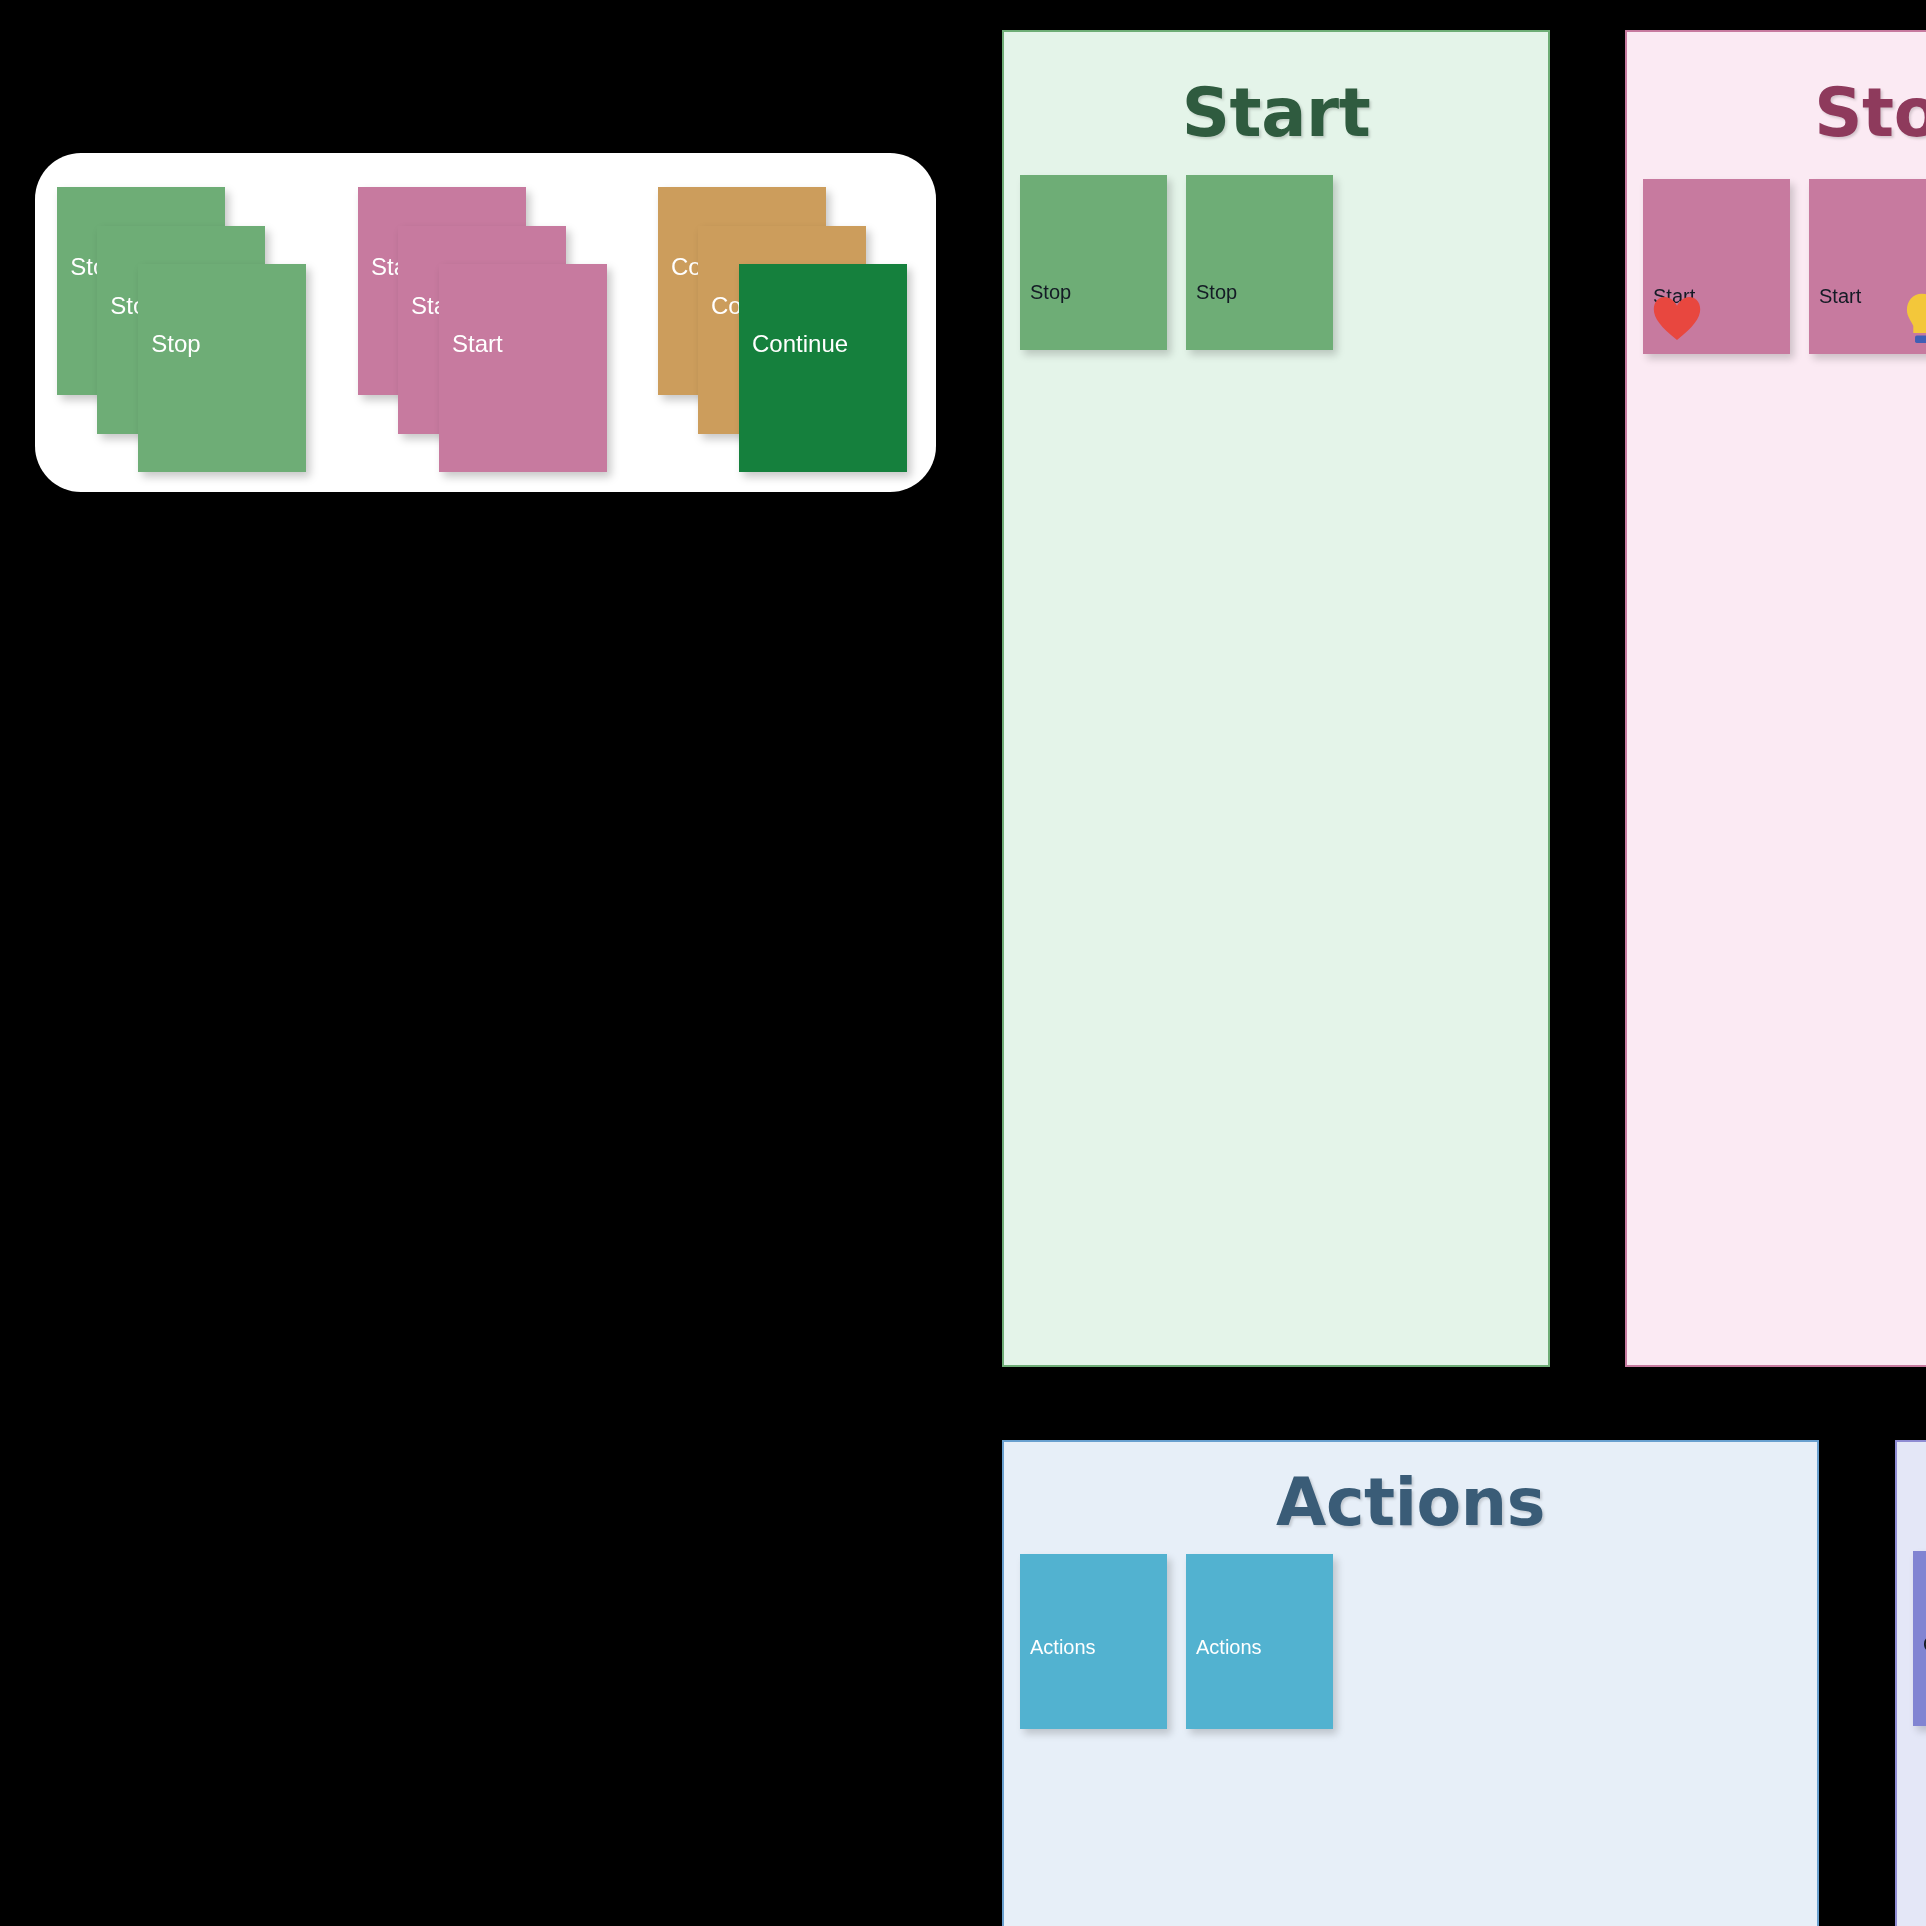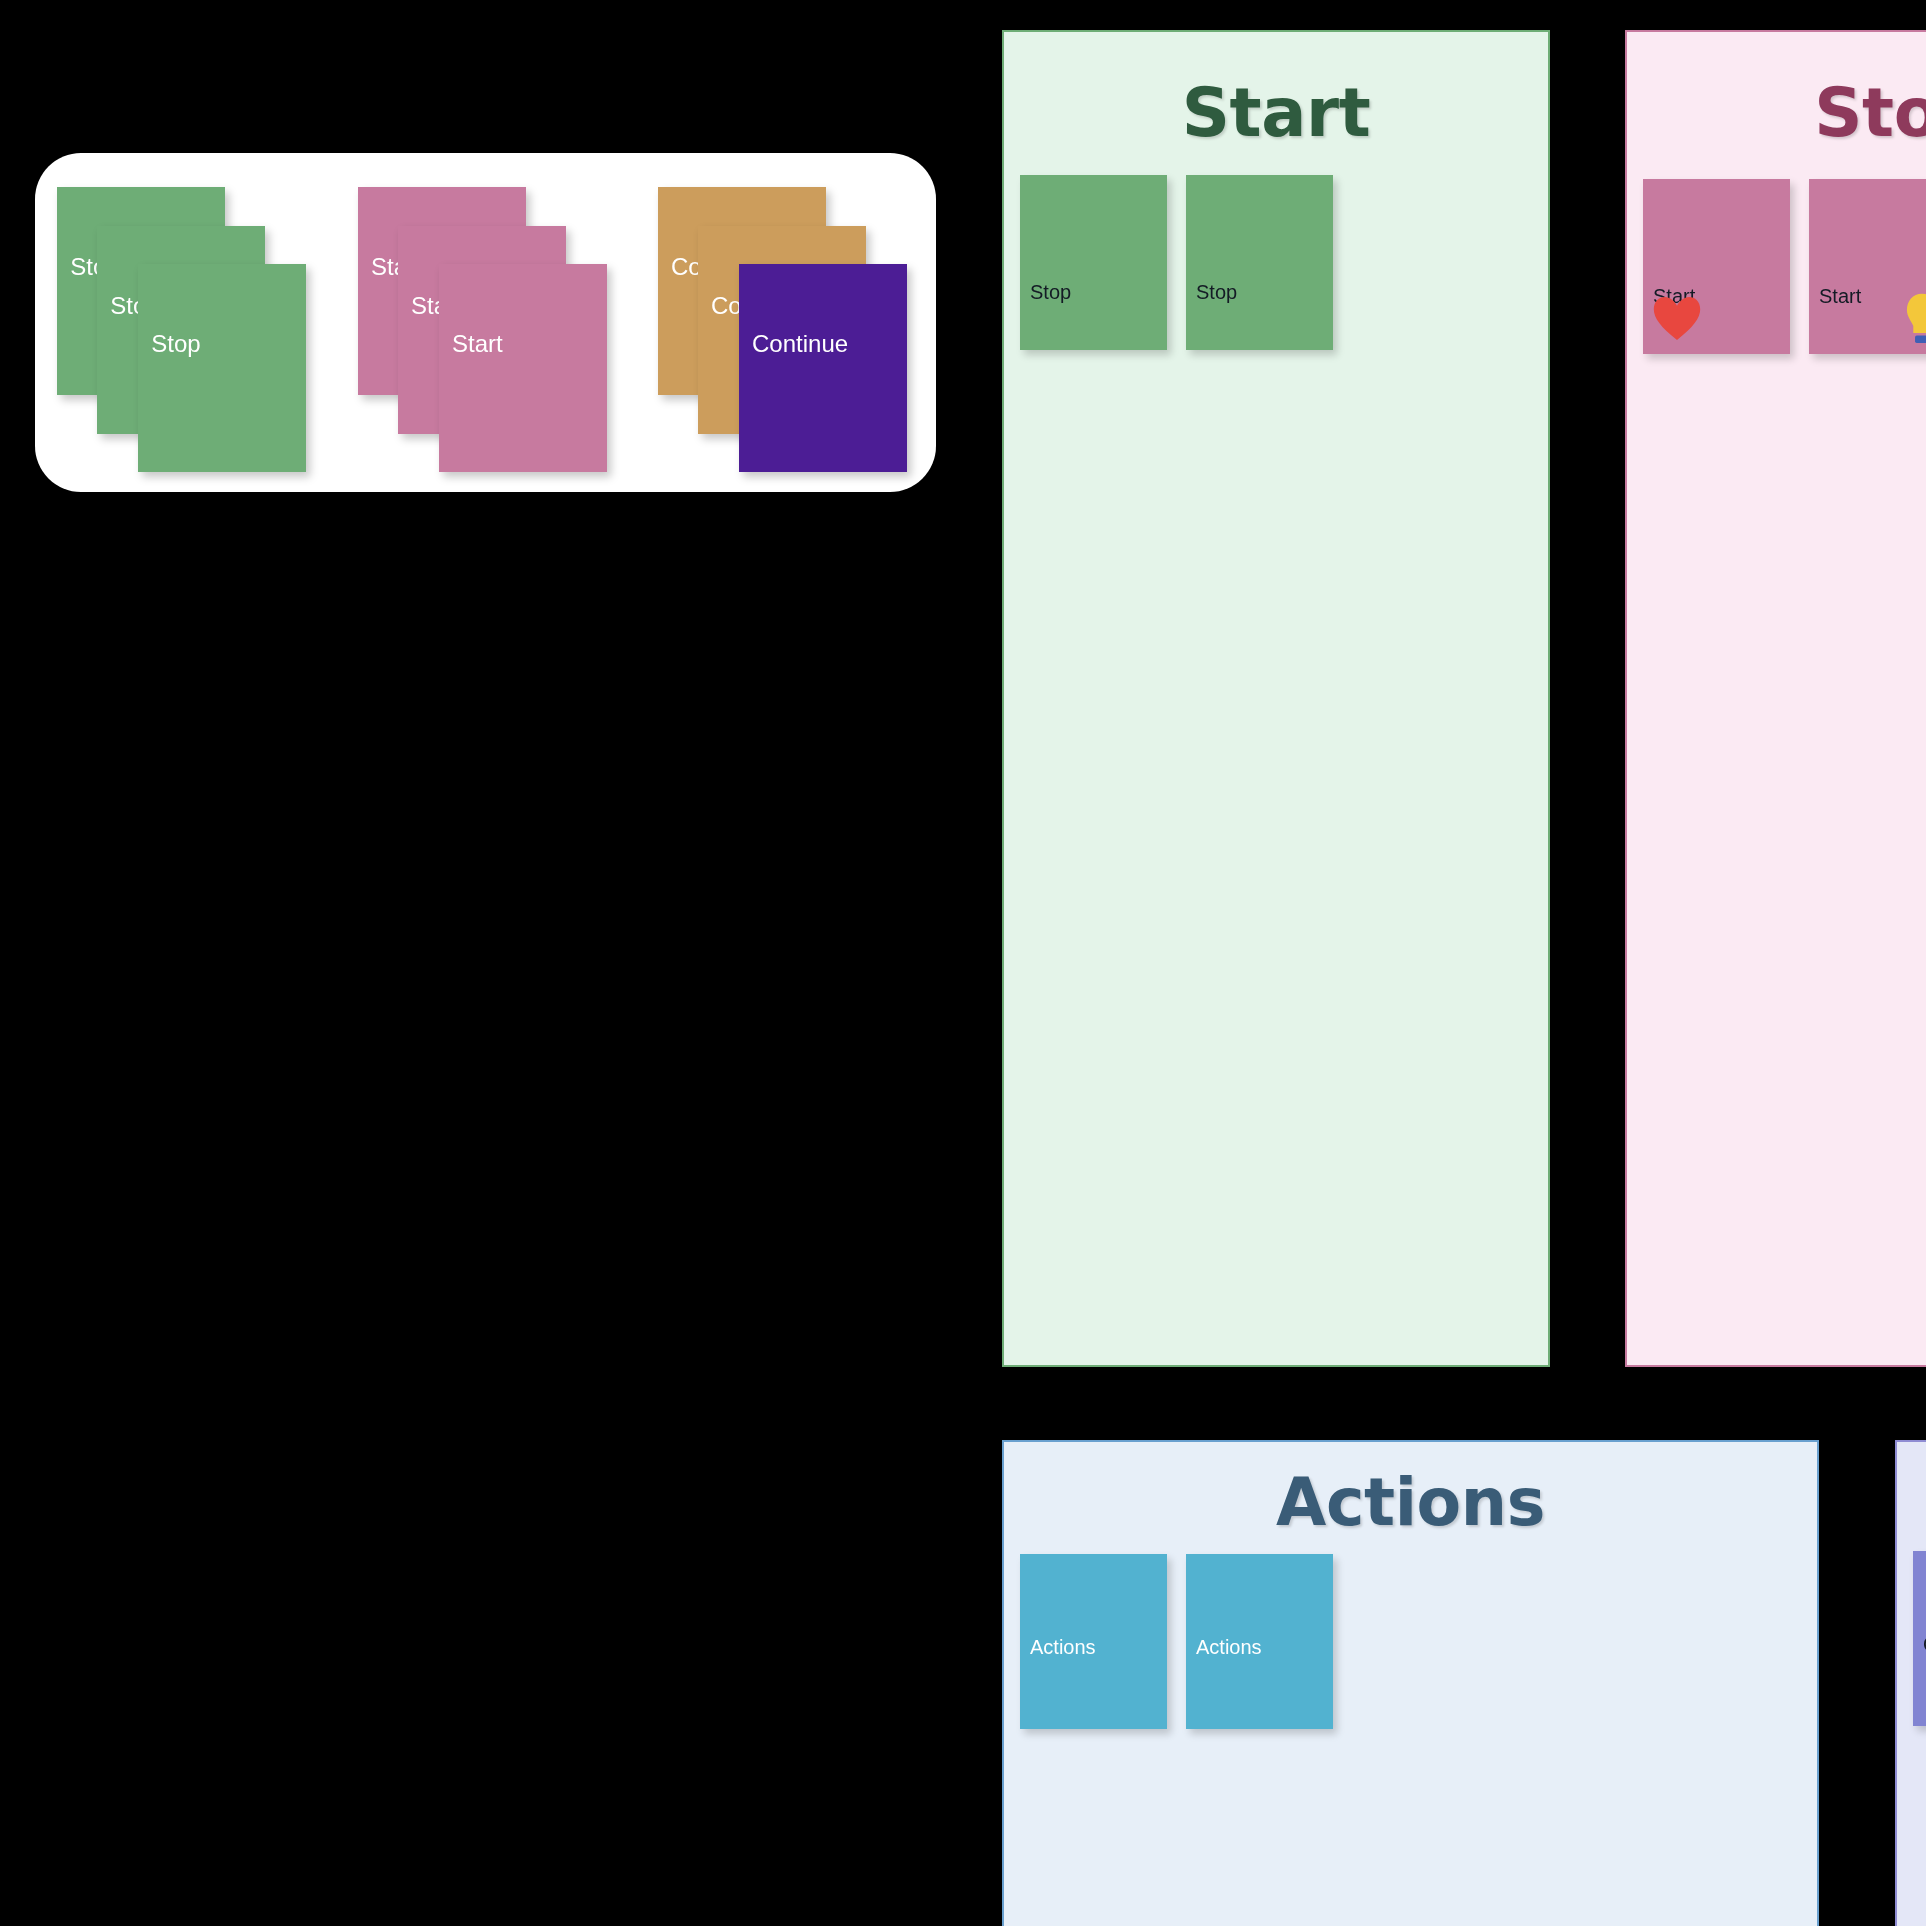--- a/index.html
+++ b/index.html
@@ -102,21 +102,21 @@
           <span style="color: rgb(255, 255, 255);">Start</span>
         </div>
       </div>
     <div class="stack" id="stack-2" style="left:623px; top:34px;">
         <div class="stack-note sn-0" style="background: rgb(204, 157, 92);">
           <span style="color: rgb(255, 255, 255);">Cont</span>
         </div>
         <div class="stack-note sn-1" style="background: rgb(204, 157, 92);">
           <span style="color: rgb(255, 255, 255);">Cont</span>
         </div>
-        <div class="stack-note sn-2" style="background: #4c1d95;">
+        <div class="stack-note sn-2" style="background: #15803d;">
           <span style="color: rgb(255, 255, 255);">Continue</span>
         </div>
       </div>
   </div>
 
   <div id="upper-columns">
       <div class="panel" style="left: 1002px; top: 30px; width: 548px; height: 1337px; background: rgb(228, 244, 233); border-color: rgb(110, 173, 118);">
         <div class="panel-title" style="top: 42px; font-size: 67px; color: rgb(47, 91, 63);">Start</div>
         <div class="note" style="left: 16px; top: 143px; width: 147px; height: 175px; background: rgb(110, 173, 118);">
           <div class="note-text" style="top: 107px; color: rgb(20, 27, 37);">Stop</div>

